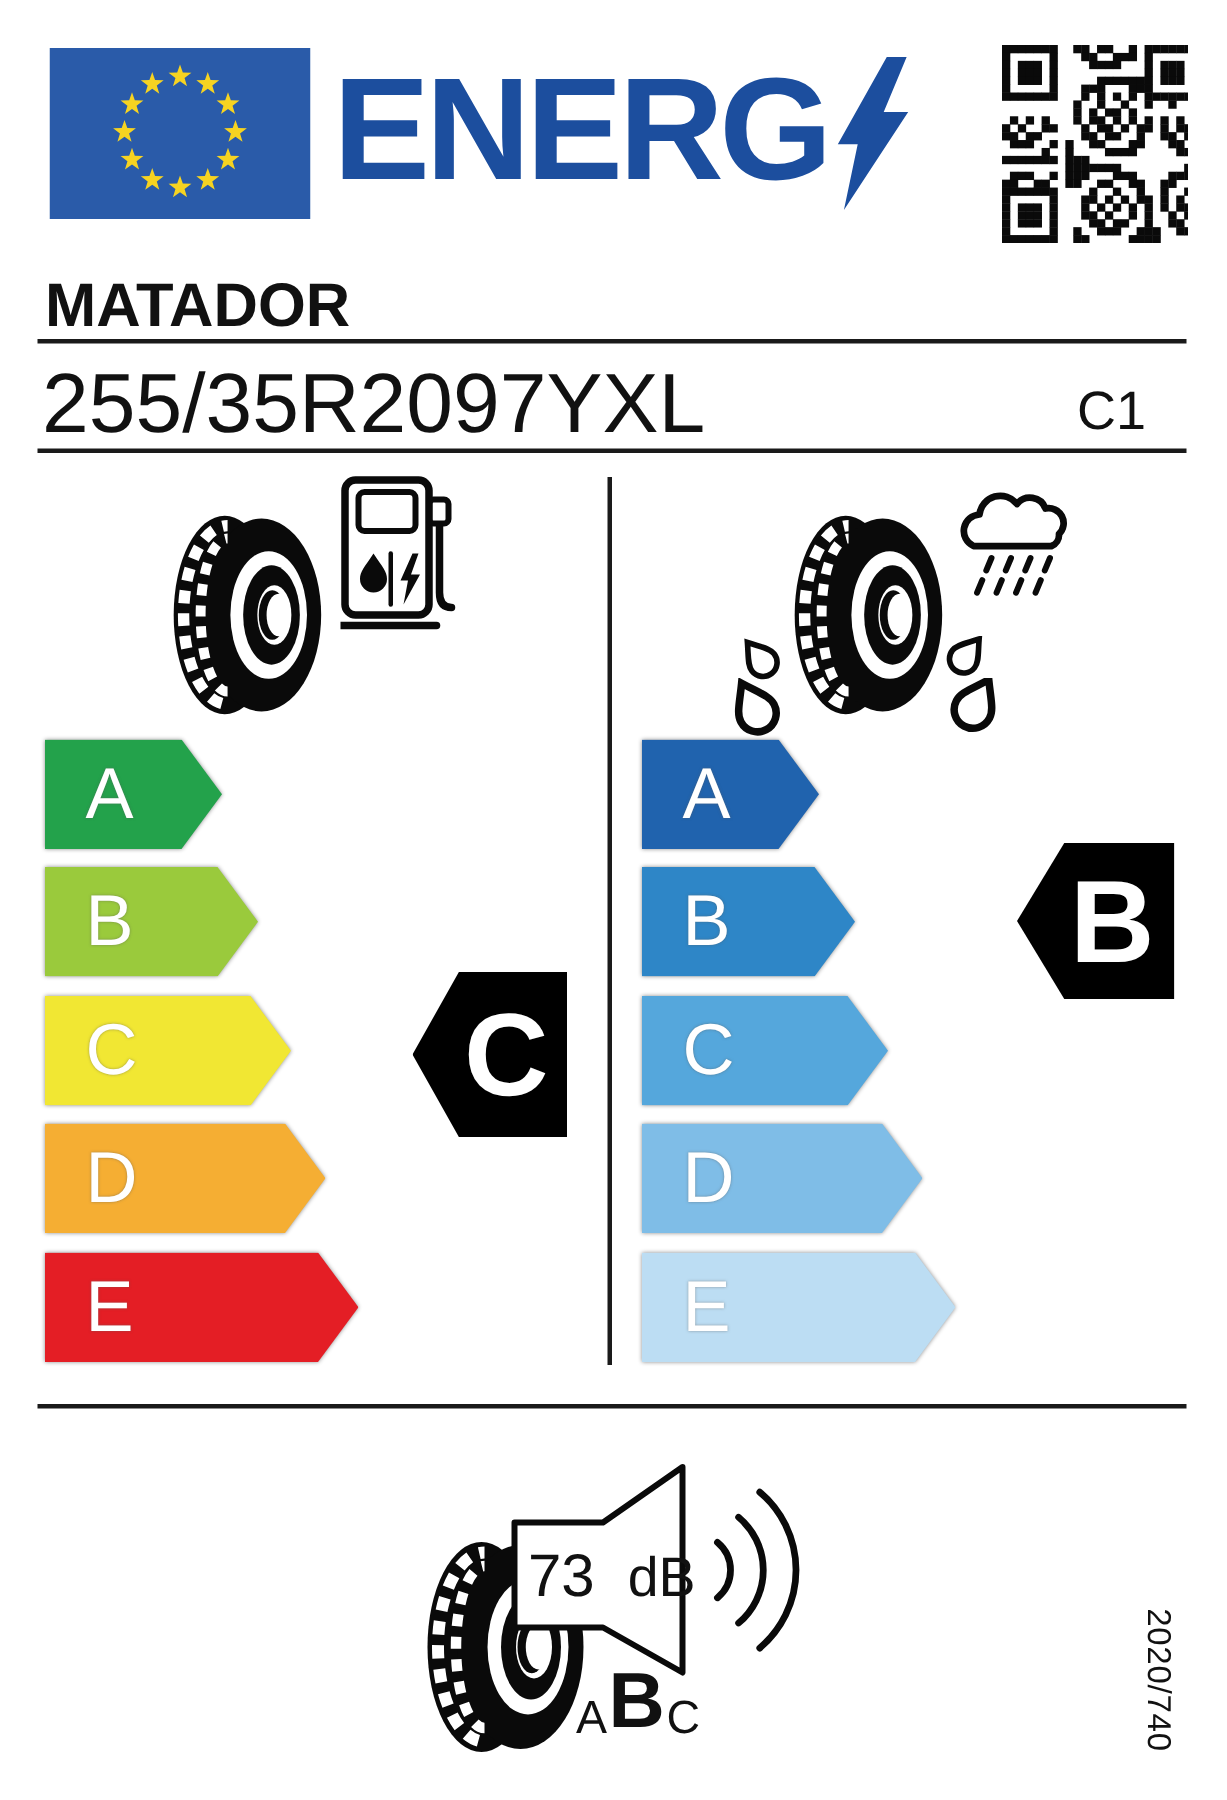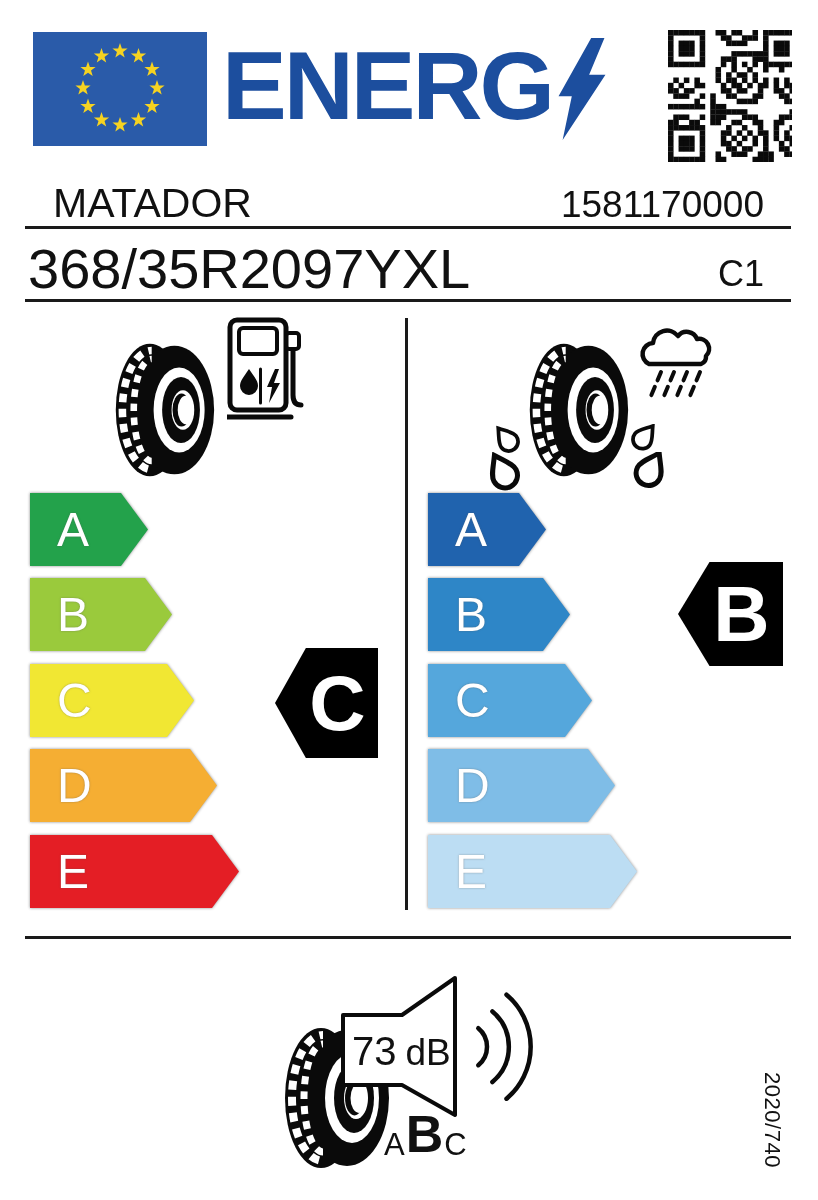--- a/index.html
+++ b/index.html
@@ -6,21 +6,21 @@
   .page{position:relative;width:792px;height:1200px;background:#fff;overflow:hidden;
         font-family:"Liberation Sans",sans-serif;color:#111;}
 
   
   .flag{position:absolute;left:33px;top:32px;}
   .logo{position:absolute;left:222px;top:36px;display:flex;align-items:flex-start;}
   .logo-text{font-size:97px;font-weight:bold;letter-spacing:-3px;line-height:100px;color:var(--logo_blue);}
   .bolt{margin-left:4px;margin-top:2px;}
   .qr{position:absolute;left:668px;top:30px;}
 
-  .brand{position:absolute;left:30px;top:183px;font-size:41px;font-weight:normal;line-height:1;margin-left:23px;}
+  .brand{position:absolute;left:30px;top:183px;font-size:41px;font-weight:bold;line-height:1;}
   .prod-id{position:absolute;right:28px;top:186px;font-size:37px;line-height:1;}
   .tyre-size{position:absolute;left:28px;top:241px;font-size:56px;line-height:1;}
   .tyre-class{position:absolute;right:28px;top:256px;font-size:36px;line-height:1;margin-left:20px;}
 
   .rule{position:absolute;left:25px;width:766px;height:3px;background:#1a1a1a;}
   .rule1{top:226px;} .rule2{top:299px;} .rule3{top:936px;}
   .vdivider{position:absolute;left:405px;top:318px;width:3px;height:592px;background:#1a1a1a;}
 
   
   .pict{position:absolute;}
@@ -35,21 +35,21 @@
   .badge{position:absolute;background:var(--badge_black);color:#fff;
          clip-path:polygon(30% 0,100% 0,100% 100%,30% 100%,0 50%);
          display:flex;align-items:center;justify-content:center;}
   .badge span{font-size:78px;font-weight:bold;line-height:1;padding-left:22px;}
   .badge-fuel{left:275px;top:648px;width:103px;height:110px;}
   .badge-wet{left:678px;top:562px;width:105px;height:104px;}
 
   
   .noise-db{position:absolute;left:352px;top:1031px;display:flex;align-items:baseline;z-index:5;}
   .noise-value{font-size:40px;font-weight:normal;line-height:1;}
-  .noise-unit{font-size:37px;margin-left:9px;line-height:1;}
+  .noise-unit{font-size:37px;margin-left:22px;line-height:1;}
   .noise-classes{position:absolute;left:384px;top:1108px;display:flex;align-items:flex-end;z-index:5;}
   .noise-class{font-size:31px;line-height:1;letter-spacing:1px;}
   .noise-class.selected{font-size:52px;font-weight:bold;}
 
   .regulation{position:absolute;left:722px;top:1107px;width:100px;text-align:center;
               font-size:22px;transform:rotate(90deg);letter-spacing:.5px;}
 </style>
 </head>
 <body>
 
@@ -398,23 +398,22 @@
       <rect x="46.80" y="124.80" width="5.45" height="5.45" fill="#0a0a0a"></rect>
       <rect x="52.00" y="124.80" width="5.45" height="5.45" fill="#0a0a0a"></rect>
       <rect x="83.20" y="124.80" width="5.45" height="5.45" fill="#0a0a0a"></rect>
       <rect x="88.40" y="124.80" width="5.45" height="5.45" fill="#0a0a0a"></rect>
       <rect x="93.60" y="124.80" width="5.45" height="5.45" fill="#0a0a0a"></rect>
       <rect x="98.80" y="124.80" width="5.45" height="5.45" fill="#0a0a0a"></rect>
       <rect x="124.80" y="124.80" width="5.45" height="5.45" fill="#0a0a0a"></rect>
     </svg>
 
   <div class="brand">MATADOR</div>
-  <div class="prod-id">1581170000</div>
   <div class="rule rule1"></div>
-  <div class="tyre-size">368/35R2097YXL</div>
+  <div class="tyre-size">255/35R2097YXL</div>
   <div class="tyre-class">C1</div>
   <div class="rule rule2"></div>
   <div class="vdivider"></div>
 
   <svg class="pict" style="left:112px;top:340px" width="104" height="140" viewBox="0 0 110 146">
       <use href="#tyre-sym"></use>
     </svg>
 
   <svg class="pict" style="left:227px;top:317px" width="80" height="106" viewBox="0 0 80 106" fill="none" stroke="#0a0a0a" stroke-linecap="round">
     <rect x="3" y="3" width="56" height="90" rx="7" stroke-width="5" fill="#fff"></rect>

